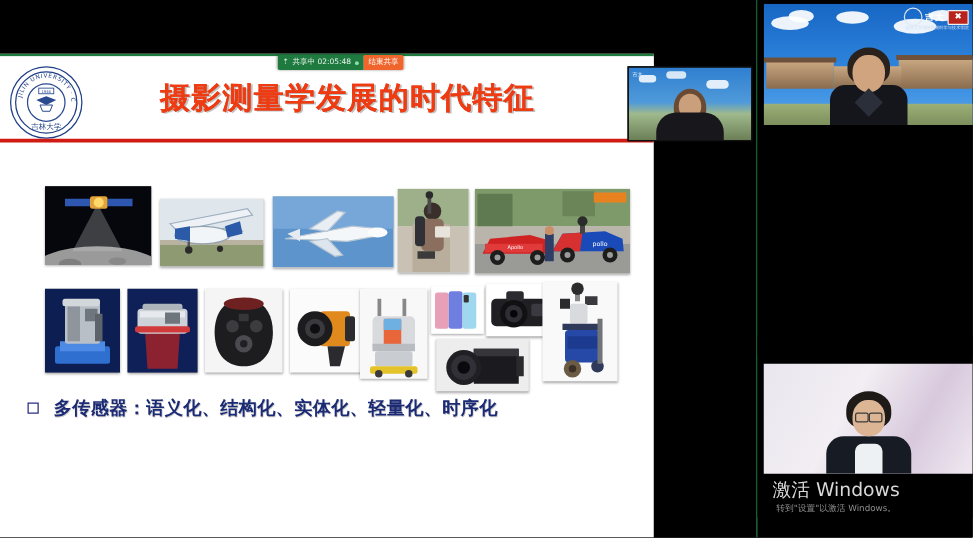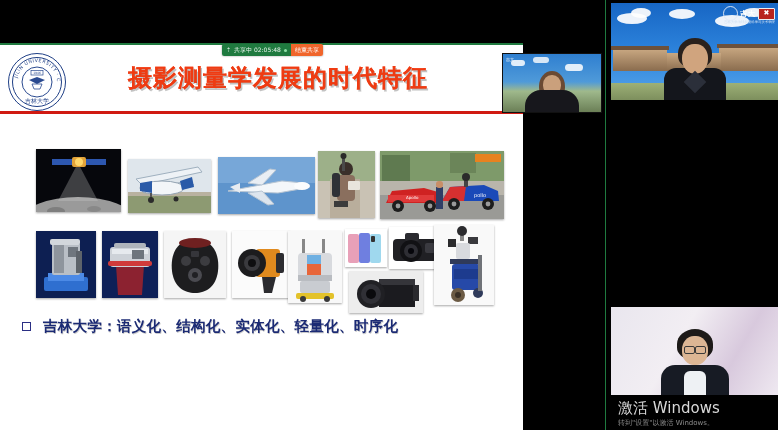--- a/index.html
+++ b/index.html
@@ -59,21 +59,21 @@
   .pip .body{position:absolute;left:50%;bottom:0;width:54px;height:22px;margin-left:-27px;
        background:#17171c;border-radius:16px 16px 0 0;}
   .pip .face{position:absolute;left:50%;top:36%;width:18px;height:20px;margin-left:-9px;
        background:#caa07c;border-radius:48%;}
 
   
   .video-col{position:absolute;left:605px;top:0;width:173px;height:430px;background:#000;
              border-left:1px solid #1f7a3f;}
   .vtile{position:absolute;left:0;width:173px;background:#000;overflow:hidden;}
   #vtile1{top:0;height:285px;}
-  #vtile2{top:285px;height:145px;}
+  #vtile2{top:269px;height:145px;text-align:center;}
 
   .v1-frame{position:absolute;left:5px;top:3px;width:168px;height:97px;overflow:hidden;}
   .v1-sky{position:absolute;inset:0;background:linear-gradient(180deg,#1766c4 0%,#2f86de 55%,#59a6ea 100%);}
   .cloud{position:absolute;background:#fff;border-radius:50%;opacity:.92;filter:blur(.4px);}
   .bldg{position:absolute;background:linear-gradient(180deg,#c9a882,#8a6c4e);}
   .bldg-roof{position:absolute;background:#6d513a;}
   .v1-ground{position:absolute;left:0;bottom:0;width:100%;height:18%;
              background:linear-gradient(180deg,#9db077,#7d8f5d);}
   .v1-person{position:absolute;left:50%;bottom:0;margin-left:-31px;width:62px;height:62px;}
   .v1-person .hair{position:absolute;left:50%;top:0;margin-left:-17px;width:34px;height:30px;
@@ -350,21 +350,21 @@
               <circle cx="24" cy="70" r="7" fill="#6b5a44"></circle>
               <circle cx="24" cy="70" r="3" fill="#3a3026"></circle>
               <circle cx="44" cy="68" r="5" fill="#2f3a5a"></circle>
               <rect x="44" y="30" width="4" height="36" fill="#707378"></rect>
             </svg>
           </div>
         </div>
 
         <div class="bullet" id="bullet2">
           <span class="marker"></span>
-          <span class="btxt">吉林大学：语义化、结构化、实体化、轻量化、时序化</span>
+          <span class="btxt">多传感器：语义化、结构化、实体化、轻量化、时序化</span>
         </div>
 
       </div>
     </div>
 
     <div class="pip">
       <div class="bg"></div>
       <div style="position:absolute;left:8px;top:6px;width:14px;height:6px;background:#fff;border-radius:6px;opacity:.85;"></div>
       <div style="position:absolute;left:62px;top:10px;width:18px;height:7px;background:#fff;border-radius:7px;opacity:.85;"></div>
       <div style="position:absolute;left:30px;top:3px;width:16px;height:6px;background:#fff;border-radius:6px;opacity:.8;"></div>

